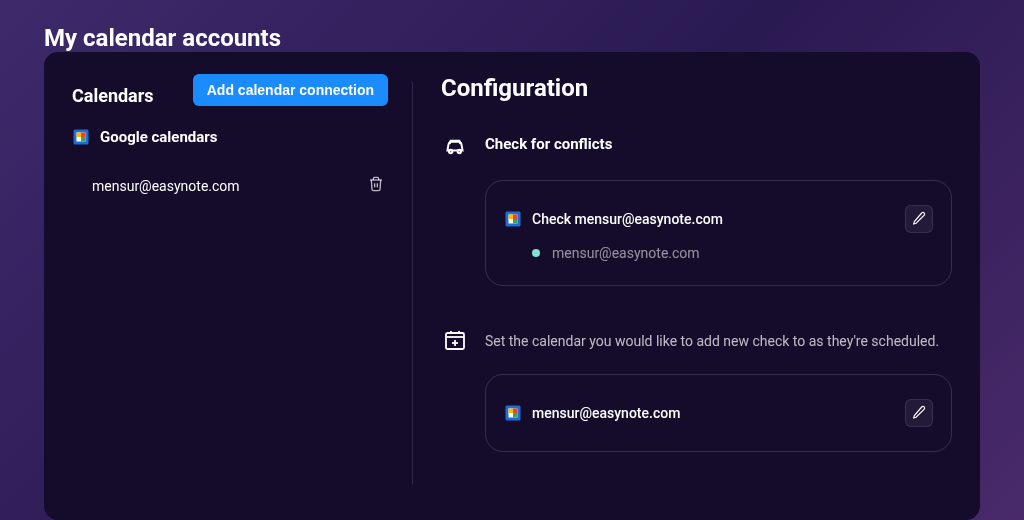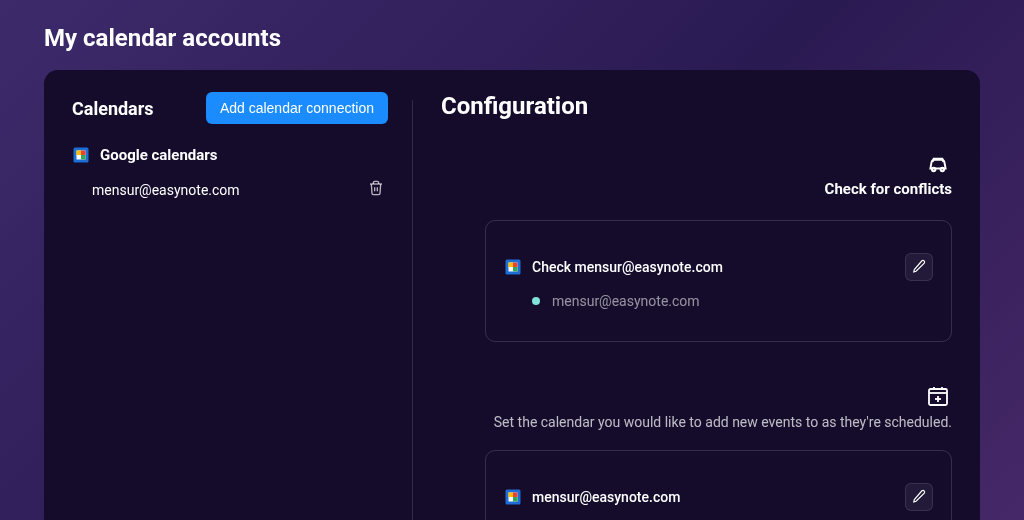--- a/index.html
+++ b/index.html
@@ -11,21 +11,20 @@
       font-family: -apple-system, BlinkMacSystemFont, "Segoe UI", Roboto, Helvetica, Arial, sans-serif;
       background: linear-gradient(135deg, #3d2a6b 0%, #2a1a52 50%, #4a2a6b 100%);
       min-height: 520px;
       width: 1024px;
       padding: 24px 44px;
       color: #ffffff;
     }
     .page-title {
       font-size: 24px;
       font-weight: 700;
-      margin-bottom: 18px;
       color: #ffffff;
     }
     .card {
       background: #150c2c;
       border-radius: 14px;
       padding: 22px 28px 28px;
       display: flex;
       gap: 0;
       min-height: 430px;
     }
@@ -38,42 +37,42 @@
       background: rgba(255, 255, 255, 0.12);
       margin: 8px 0;
     }
     .right-col {
       flex: 1;
       padding-left: 28px;
     }
     .left-header {
       display: flex;
       justify-content: space-between;
-      align-items: center;
+      align-items: flex-end;
       margin-bottom: 22px;
     }
     .calendars-title {
       font-size: 18px;
       font-weight: 700;
     }
     .add-btn {
       background: #1b8cff;
       color: #ffffff;
       border: none;
       border-radius: 6px;
       padding: 8px 14px;
       font-size: 14px;
-      font-weight: 400;
+      font-weight: 700;
       cursor: pointer;
     }
     .provider-row {
       display: flex;
       align-items: center;
       gap: 10px;
-      margin-bottom: 12px;
+      margin-bottom: 26px;
     }
     .google-icon {
       width: 18px;
       height: 18px;
       flex-shrink: 0;
     }
     .provider-label {
       font-size: 15px;
       font-weight: 700;
     }
@@ -101,23 +100,23 @@
     .config-title {
       font-size: 24px;
       font-weight: 700;
       margin-bottom: 28px;
     }
     .section {
       margin-bottom: 40px;
     }
     .section-head {
       display: flex;
-      align-items: flex-end;
+      gap: 16px;
+      align-items: center;
       margin-bottom: 18px;
-      flex-direction: column;
     }
     .section-icon-wrap {
       width: 28px;
       flex-shrink: 0;
       display: flex;
       justify-content: center;
       padding-top: 2px;
     }
     .section-texts {
       flex: 1;
@@ -128,22 +127,22 @@
       margin-bottom: 4px;
     }
     .section-desc {
       font-size: 14px;
       line-height: 1.45;
       color: rgba(255, 255, 255, 0.72);
     }
     .box {
       margin-left: 44px;
       border: 1px solid rgba(255, 255, 255, 0.14);
-      border-radius: 10px;
-      padding: 32px 18px;
+      border-radius: 18px;
+      padding: 24px 18px;
     }
     .box-row {
       display: flex;
       align-items: center;
       gap: 10px;
     }
     .box-label {
       font-size: 14px;
       font-weight: 500;
       flex: 1;
@@ -282,21 +281,21 @@
               <rect x="3" y="5" width="18" height="16" rx="1.5"></rect>
               <line x1="3" y1="9" x2="21" y2="9"></line>
               <line x1="8" y1="3" x2="8" y2="6"></line>
               <line x1="16" y1="3" x2="16" y2="6"></line>
               <line x1="12" y1="12" x2="12" y2="18"></line>
               <line x1="9" y1="15" x2="15" y2="15"></line>
             </svg>
           </span>
         </div>
         <div class="section-texts">
-          <div class="section-desc">Set the calendar you would like to add new events to as they're scheduled.</div>
+          <div class="section-desc">Set the calendar you would like to add new check to as they're scheduled.</div>
         </div>
       </div>
 
       <div class="box">
         <div class="box-row">
           <span class="google-icon">
             <svg viewBox="0 0 24 24" width="18" height="18">
               <rect x="2" y="2" width="20" height="20" rx="2" fill="#1e6dd6"></rect>
               <rect x="6" y="6" width="12" height="12" fill="#ffffff"></rect>
               <rect x="6" y="6" width="6" height="6" fill="#fbbc04"></rect>

